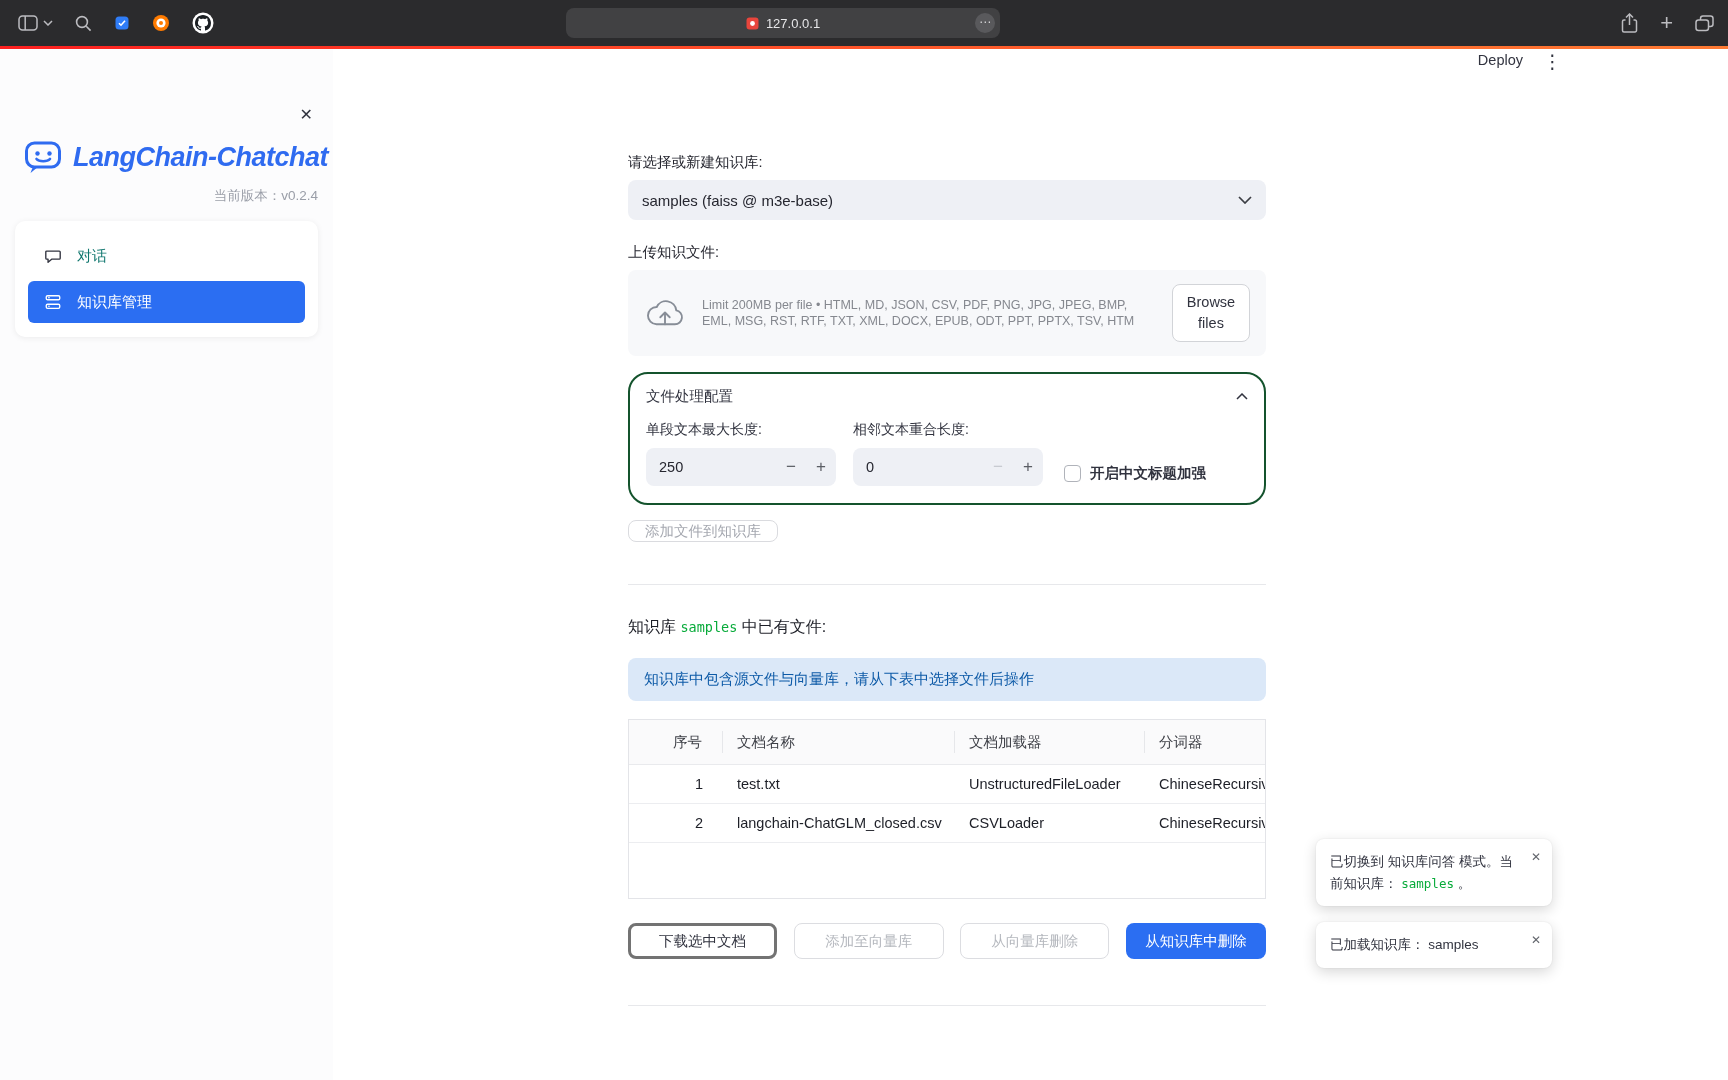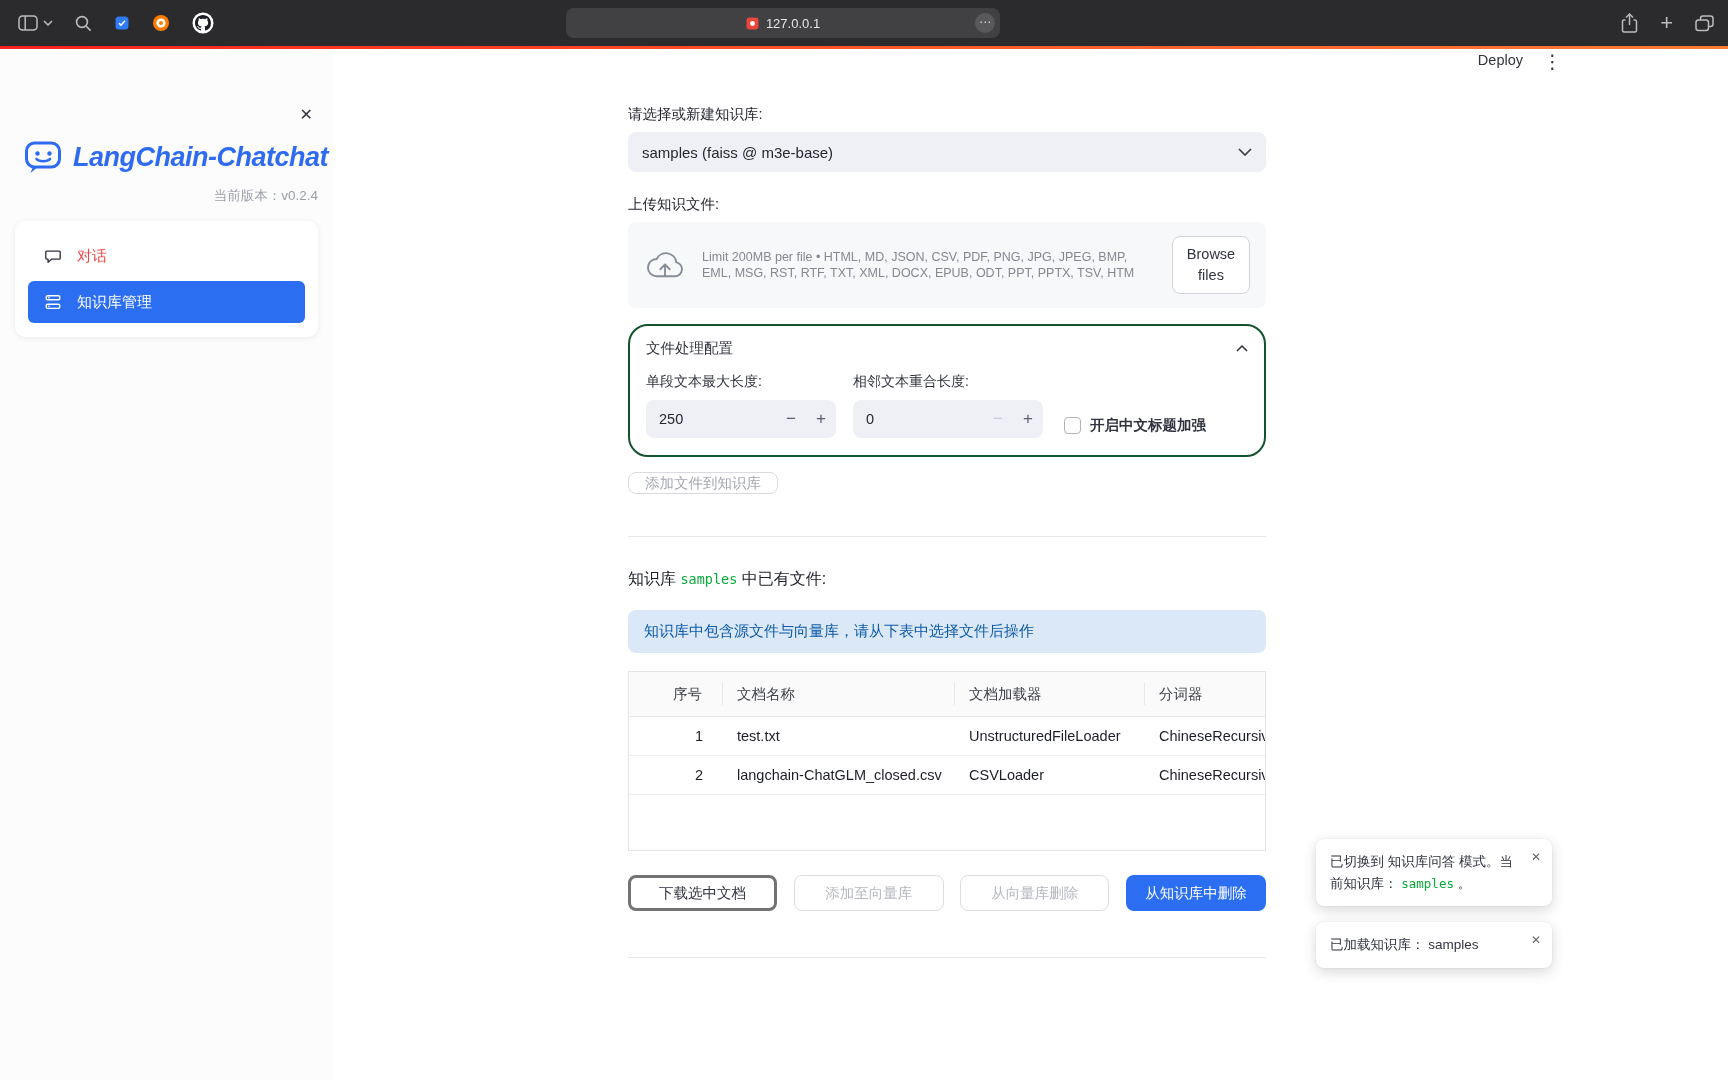--- a/index.html
+++ b/index.html
@@ -27,31 +27,31 @@
   .main { flex:1; position:relative; background:#fff; }
 
   
   .sb-close { position:absolute; top:56px; right:20px; font-size:16px; color:#31333f; cursor:pointer; }
   .logo { display:flex; align-items:center; gap:9px; margin:90px 0 0 24px; }
   .logo-text { font-size:27px; font-weight:bold; font-style:italic; color:#2f6bf0; letter-spacing:-0.5px; white-space:nowrap; }
   .version { text-align:right; margin:12px 15px 0 0; color:#9a9ea8; font-size:13.5px; }
   .menu-card { margin:16px 15px 0 15px; background:#fff; border-radius:10px;
     box-shadow:0 1px 6px rgba(0,0,0,0.07); padding:14px 13px; }
   .menu-item { display:flex; align-items:center; gap:15px; height:42px; padding:0 16px;
-    border-radius:6px; font-size:15px; color:#ef4444; cursor:pointer; }
+    border-radius:6px; font-size:15px; color:#0f766e; cursor:pointer; }
   .menu-item + .menu-item { margin-top:4px; }
   .menu-item.active { background:#2b6ef2; color:#fff; }
 
   
   .main-header { position:absolute; top:3px; right:166px; display:flex; align-items:flex-start; gap:20px; }
   .deploy { font-size:14.5px; color:#31333f; cursor:pointer; }
   .kebab { font-size:19px; color:#31333f; cursor:pointer; line-height:1; }
 
   
-  .content { width:638px; margin-left:295px; padding-top:56px; }
+  .content { width:638px; margin-left:295px; padding-top:104px; }
   .field-label { font-size:14.5px; color:#262730; margin-bottom:8px; }
 
   .selectbox { height:40px; background:#eef0f5; border-radius:8px; display:flex; align-items:center;
     justify-content:space-between; padding:0 14px; font-size:15px; color:#262730; margin-bottom:23px; cursor:pointer; }
 
   .dropzone { background:#f7f8fa; border-radius:8px; padding:14px 16px; display:flex; align-items:center;
     gap:16px; margin-bottom:16px; min-height:84px; }
   .dz-text { flex:1; }
   .dz-title { font-size:16px; color:#31333f; margin-bottom:5px; }
   .dz-sub { font-size:12.5px; color:#85888f; line-height:1.3; max-width:482px; }

